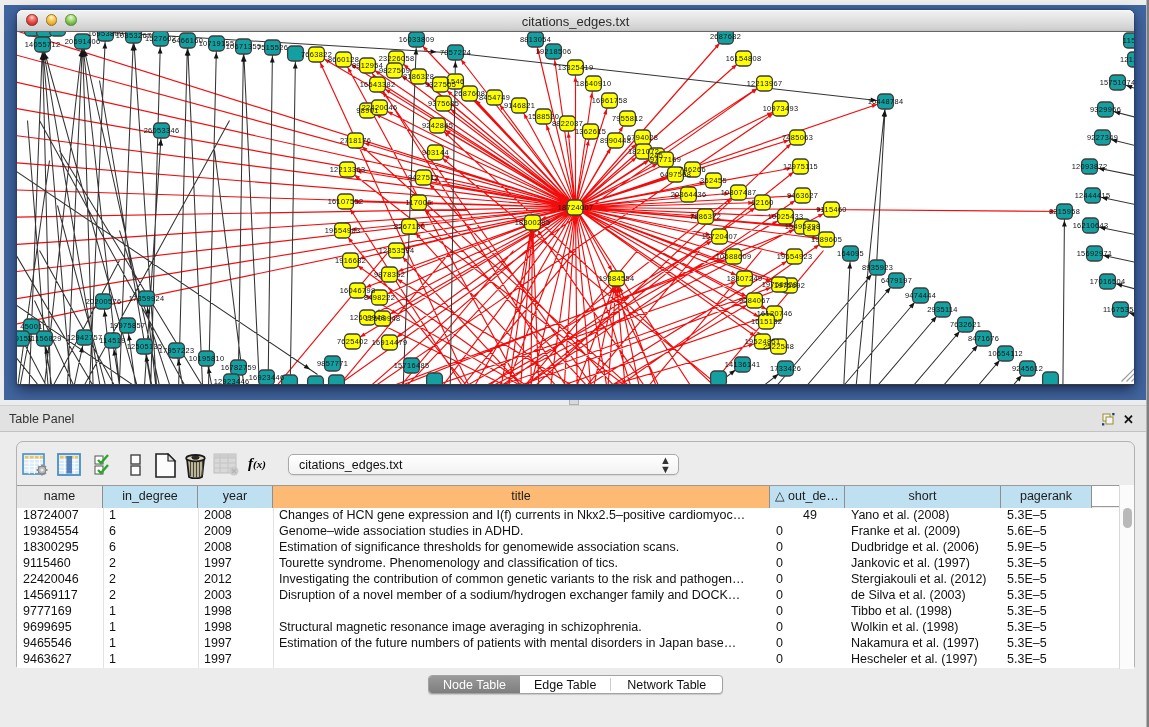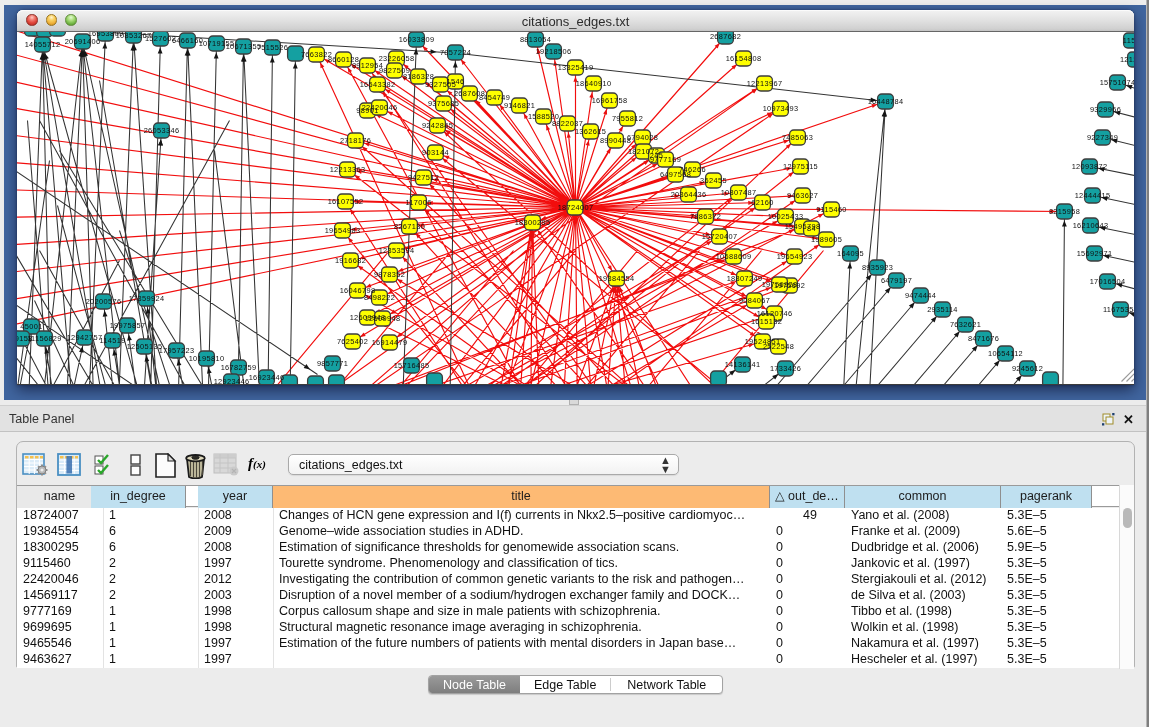--- a/index.html
+++ b/index.html
@@ -600,25 +600,25 @@
  <path d="M19 16l4 4M23 16l-4 4" stroke="#888" stroke-width="1.3"></path>
 </svg>
 <div class="ticon" style="left:231px;top:13px;font-family:'Liberation Serif',serif;font-style:italic;font-weight:bold;font-size:15px">f<span style="font-size:11px">(x)</span></div>
 
     <div id="combo">
         <span class="ct">citations_edges.txt</span>
         <span class="arr">▲<br>▼</span>
       </div>
     <div id="thead">
         <div class="th" style="left:0px;width:86px;background:#e9e9e9;">name</div>
-        <div class="th" style="left:74px;width:95px;background:#bfe0f0;">in_degree</div>
+        <div class="th" style="left:86px;width:95px;background:#bfe0f0;">in_degree</div>
         <div class="th" style="left:181px;width:75px;background:#bfe0f0;">year</div>
         <div class="th" style="left:256px;width:497px;background:#fdba74;">title</div>
         <div class="th" style="left:753px;width:75px;background:#bfe0f0;text-align:left;padding-left:5px;white-space:nowrap;">△ out_de…</div>
-        <div class="th" style="left:828px;width:156px;background:#bfe0f0;">common</div>
+        <div class="th" style="left:828px;width:156px;background:#bfe0f0;">short</div>
         <div class="th" style="left:984px;width:91px;background:#bfe0f0;">pagerank</div>
       </div>
     <div id="tbody">
 <div class="tr">
           <span class="td" style="left:0px;width:86px">18724007</span>
           <span class="td" style="left:86px;width:95px">1</span>
           <span class="td" style="left:181px;width:75px">2008</span>
           <span class="td" style="left:256px;width:497px">Changes of HCN gene expression and I(f) currents in Nkx2.5–positive cardiomyoc…</span>
           <span class="td" style="left:780px;width:75px">49</span>
           <span class="td" style="left:828px;width:156px">Yano et al. (2008)</span>
@@ -666,21 +666,20 @@
           <span class="td" style="left:181px;width:75px">2003</span>
           <span class="td" style="left:256px;width:497px">Disruption of a novel member of a sodium/hydrogen exchanger family and DOCK…</span>
           <span class="td" style="left:753px;width:75px">0</span>
           <span class="td" style="left:828px;width:156px">de Silva et al. (2003)</span>
           <span class="td" style="left:984px;width:91px">5.3E–5</span>
         </div>
 <div class="tr">
           <span class="td" style="left:0px;width:86px">9777169</span>
           <span class="td" style="left:86px;width:95px">1</span>
           <span class="td" style="left:181px;width:75px">1998</span>
-          <span class="td" style="left:256px;width:497px">Corpus callosum shape and size in male patients with schizophrenia.</span>
           <span class="td" style="left:753px;width:75px">0</span>
           <span class="td" style="left:828px;width:156px">Tibbo et al. (1998)</span>
           <span class="td" style="left:984px;width:91px">5.3E–5</span>
         </div>
 <div class="tr">
           <span class="td" style="left:0px;width:86px">9699695</span>
           <span class="td" style="left:86px;width:95px">1</span>
           <span class="td" style="left:181px;width:75px">1998</span>
           <span class="td" style="left:256px;width:497px">Structural magnetic resonance image averaging in schizophrenia.</span>
           <span class="td" style="left:753px;width:75px">0</span>

